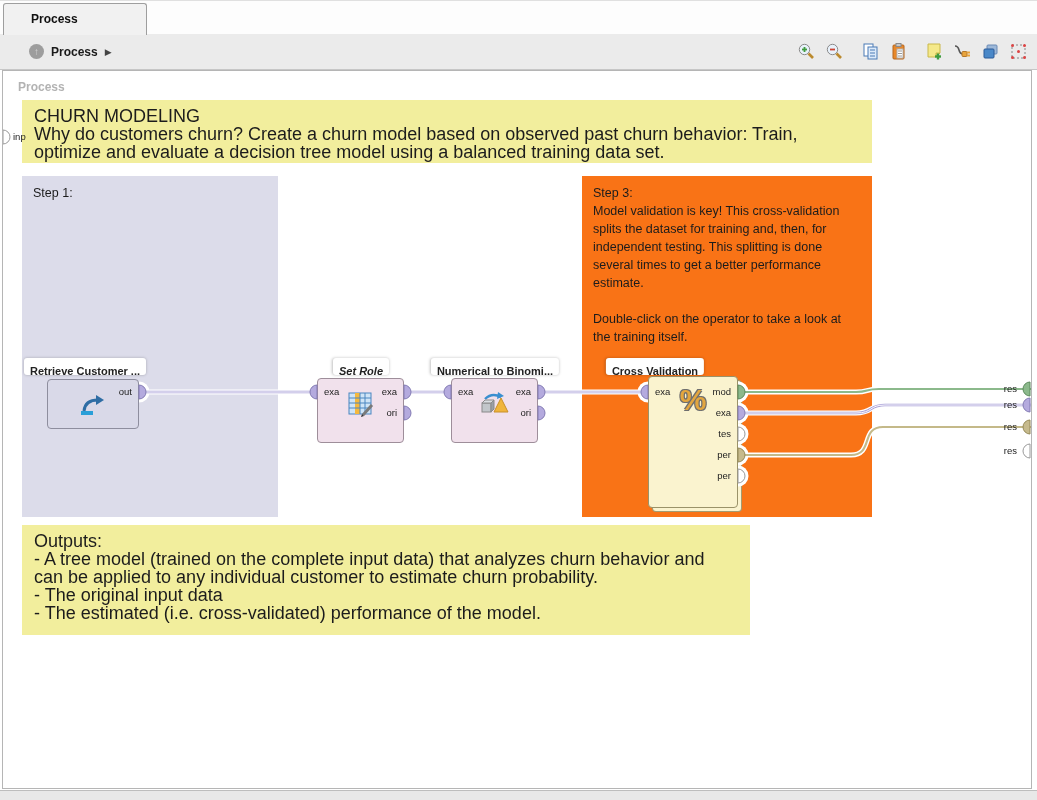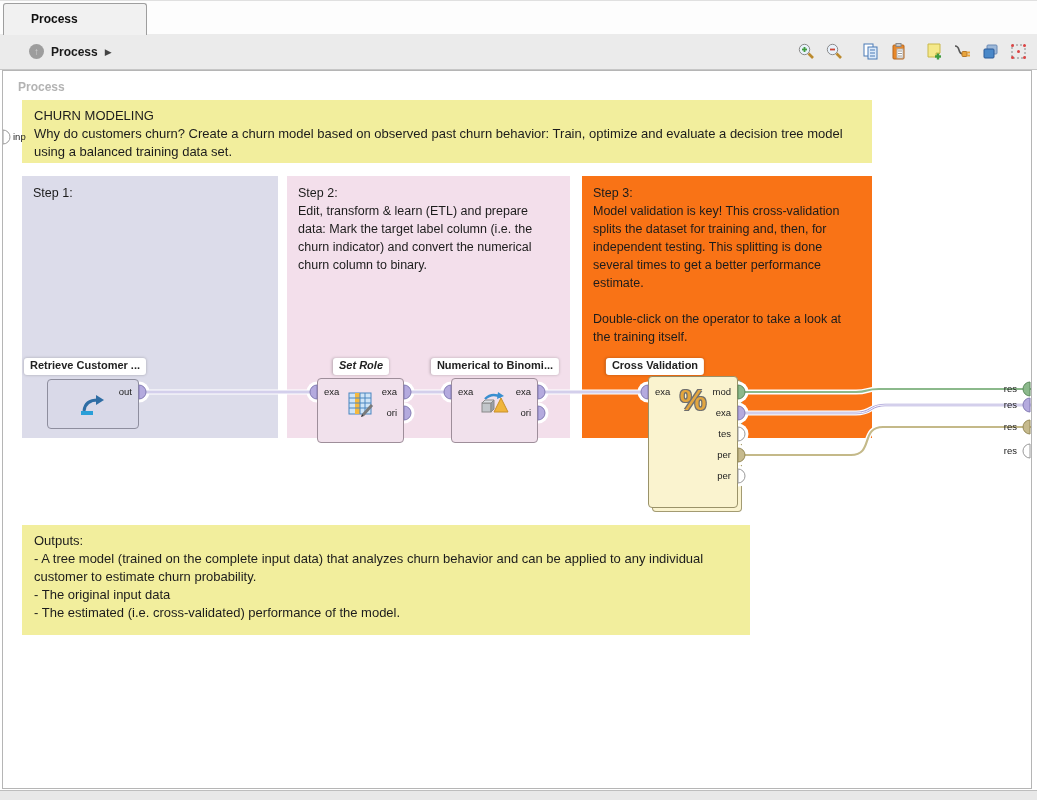--- a/index.html
+++ b/index.html
@@ -38,39 +38,39 @@
 
   
   .canvas {
     position:absolute; left:2px; top:70px; width:1030px; height:719px;
     background:#ffffff; border:1px solid #b5b5b5; overflow:hidden;
   }
   .canvas-title { position:absolute; left:15px; top:9px; font-size:12px; font-weight:bold; color:#b3b3b3; }
 
   .note {
     position:absolute; background:#f2ee9d; padding:7px 12px;
-    font-size:13px; line-height:18px;
+    font-size:18px; line-height:18px;
   }
   .note-body { white-space:pre-line; }
   .note1 { left:19px; top:29px; width:850px; height:63px; }
   .note2 { left:19px; top:454px; width:728px; height:110px; }
 
   .step {
-    position:absolute; top:105px; height:262px; padding:8px 11px;
+    position:absolute; top:105px; height:341px; padding:8px 11px;
     font-size:12.5px; line-height:18px; overflow:hidden;
   }
   .step-body { white-space:pre-line; }
   .step1 { left:19px; width:256px; background:#dcdcea; }
   .step2 { left:284px; width:283px; background:#f3dfeb; }
   .step3 { left:579px; width:290px; background:#f97316; }
 
   
   .plate {
     position:absolute; top:287px; height:17px; background:#ffffff;
-    border-radius:3px; padding:1px 6px 0 6px; font-size:11px; font-weight:bold;
+    border-radius:3px; padding:7px 6px 0 6px; font-size:11px; font-weight:bold;
     color:#222; white-space:nowrap; box-shadow:0 0 3px rgba(0,0,0,.25); z-index:4;
   }
   .plate.centered { transform:translateX(-50%); }
   .op {
     position:absolute; border-radius:4px; z-index:2;
   }
   .op-retrieve { left:44px; top:308px; width:92px; height:50px; background:#d9d9e8; border:1px solid #8e8e9e; }
   .op-setrole  { left:314px; top:307px; width:87px; height:65px; background:#f1e1ec; border:1px solid #9e8e9a; }
   .op-numerical{ left:448px; top:307px; width:87px; height:65px; background:#f1e1ec; border:1px solid #9e8e9a; }
   .op-cv {
@@ -201,24 +201,20 @@
   </div>
   <div class="note note2">
     <div class="note-body">Outputs:
 - A tree model (trained on the complete input data) that analyzes churn behavior and can be applied to any individual customer to estimate churn probability.
 - The original input data
 - The estimated (i.e. cross-validated) performance of the model.</div>
   </div>
 
   <div class="step step1">
     <div>Step 1:</div>
-  </div>
-  <div class="step step2">
-    <div>Step 2:</div>
-    <div class="step-body">Edit, transform &amp; learn (ETL) and prepare data: Mark the target label column (i.e. the churn indicator) and convert the numerical churn column to binary.</div>
   </div>
   <div class="step step3">
     <div>Step 3:</div>
     <div class="step-body">Model validation is key! This cross-validation splits the dataset for training and, then, for independent testing. This splitting is done several times to get a better performance estimate.
 
 Double-click on the operator to take a look at the training itself.</div>
   </div>
 
   <div class="op op-retrieve">
     <svg class="op-icon" style="top:12px" width="30" height="26">

